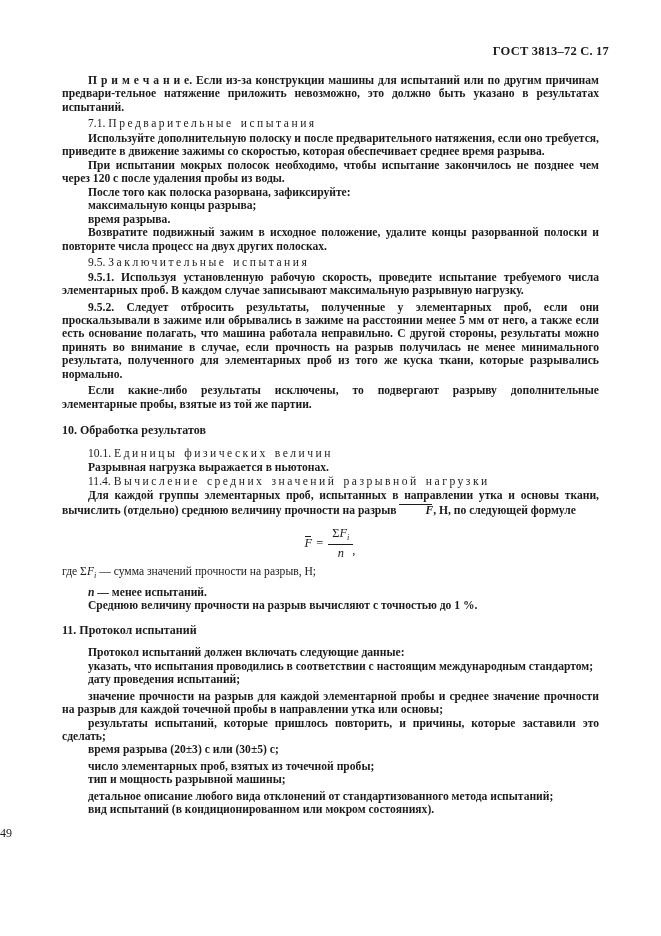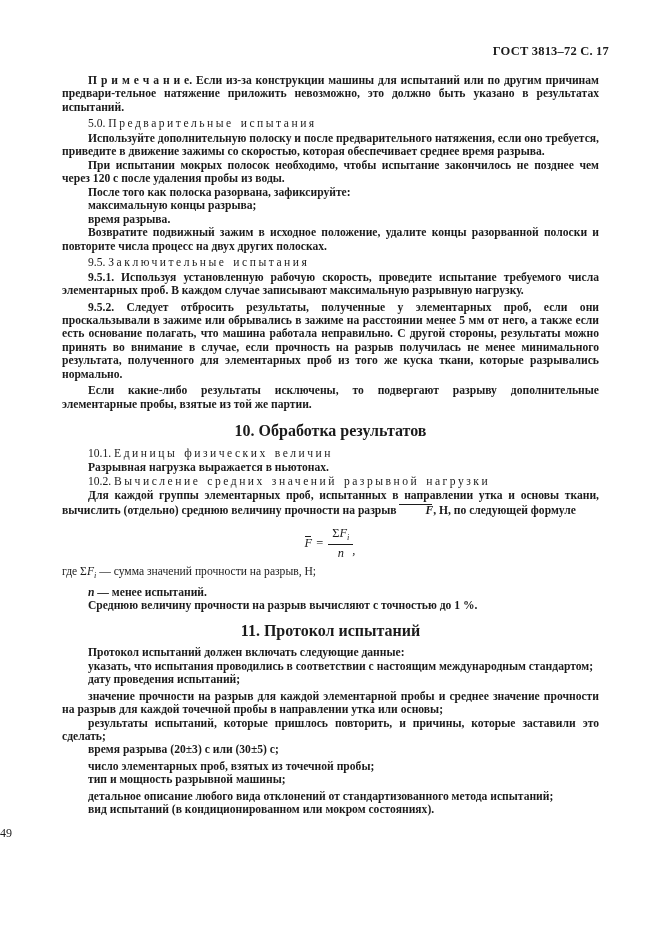--- a/index.html
+++ b/index.html
@@ -66,23 +66,22 @@
   .spaced-head .sp {
     letter-spacing: 2.5px;
   }
   .spaced-head .sp .gap {
     letter-spacing: 0;
     display: inline-block;
     width: 7px;
   }
   .sec-title {
     margin: 0;
-    font-size: 16px;
+    font-size: 12px;
     font-weight: bold;
-    text-align: center;
     text-indent: 0;
   }
   .spacer-6 { height: 6px; }
   .spacer-9 { height: 9px; }
   .spacer-11 { height: 11px; }
   .spacer-13 { height: 13px; }
   .spacer-4 { height: 4px; }
   .spacer-3 { height: 3px; }
 
   
@@ -165,21 +164,21 @@
 <div class="page">
 
   <div class="header">ГОСТ 3813–72 С. 17</div>
 
   <div class="content">
 
     <p class="hang">П р и м е ч а н и е. Если из-за конструкции машины для испытаний или по другим причинам предвари-тельное натяжение приложить невозможно, это должно быть указано в результатах испытаний.</p>
 
     <div class="spacer-3"></div>
 
-    <div class="spaced-head"><span>5.0.</span>&nbsp;<span class="sp">Предварительные<span class="gap"></span>испытания</span></div>
+    <div class="spaced-head"><span>7.1.</span>&nbsp;<span class="sp">Предварительные<span class="gap"></span>испытания</span></div>
 
     <p class="hang">Используйте дополнительную полоску и после предварительного натяжения, если оно требуется, приведите в движение зажимы со скоростью, которая обеспечивает среднее время разрыва.</p>
     <p class="hang">При испытании мокрых полосок необходимо, чтобы испытание закончилось не позднее чем через 120 с после удаления пробы из воды.</p>
     <p class="hang">После того как полоска разорвана, зафиксируйте:</p>
     <p class="hang">максимальную концы разрыва;</p>
     <p class="hang">время разрыва.</p>
     <p class="hang">Возвратите подвижный зажим в исходное положение, удалите концы разорванной полоски и повторите числа процесс на двух других полосках.</p>
 
     <div class="spacer-3"></div>
 
@@ -198,21 +197,21 @@
     <div class="spacer-13"></div>
 
     <p class="sec-title">10.  Обработка результатов</p>
 
     <div class="spacer-9"></div>
 
     <div class="spaced-head"><span>10.1.</span>&nbsp;<span class="sp">Единицы<span class="gap"></span>физических<span class="gap"></span>величин</span></div>
 
     <p class="hang">Разрывная нагрузка выражается в ньютонах.</p>
 
-    <div class="spaced-head"><span>10.2.</span>&nbsp;<span class="sp">Вычисление<span class="gap"></span>средних<span class="gap"></span>значений<span class="gap"></span>разрывной<span class="gap"></span>нагрузки</span></div>
+    <div class="spaced-head"><span>11.4.</span>&nbsp;<span class="sp">Вычисление<span class="gap"></span>средних<span class="gap"></span>значений<span class="gap"></span>разрывной<span class="gap"></span>нагрузки</span></div>
 
     <p class="hang"><span>Для каждой группы элементарных проб, испытанных в направлении утка и основы ткани, вычислить (отдельно) среднюю величину прочности на разрыв </span><span class="fbar it nobr">F</span><span>, Н, по следующей формуле</span></p>
 
     <div class="spacer-6"></div>
 
     <div class="formula-wrap">
       <span class="formula">
         <span class="fbar">F</span><span class="eq">=</span><span class="frac"><span class="num"><span class="sig">Σ</span><span class="it">F</span><span class="sub-i">i</span></span><span class="den it">n</span></span><span class="comma-after">,</span>
       </span>
     </div>

